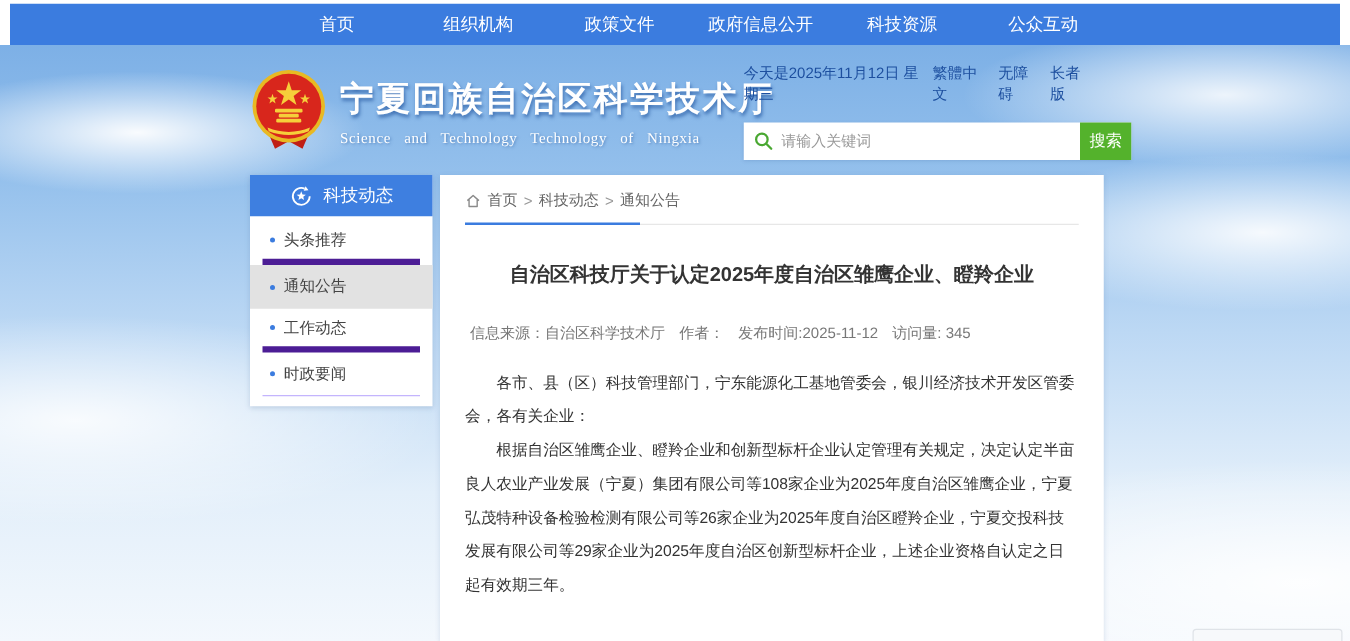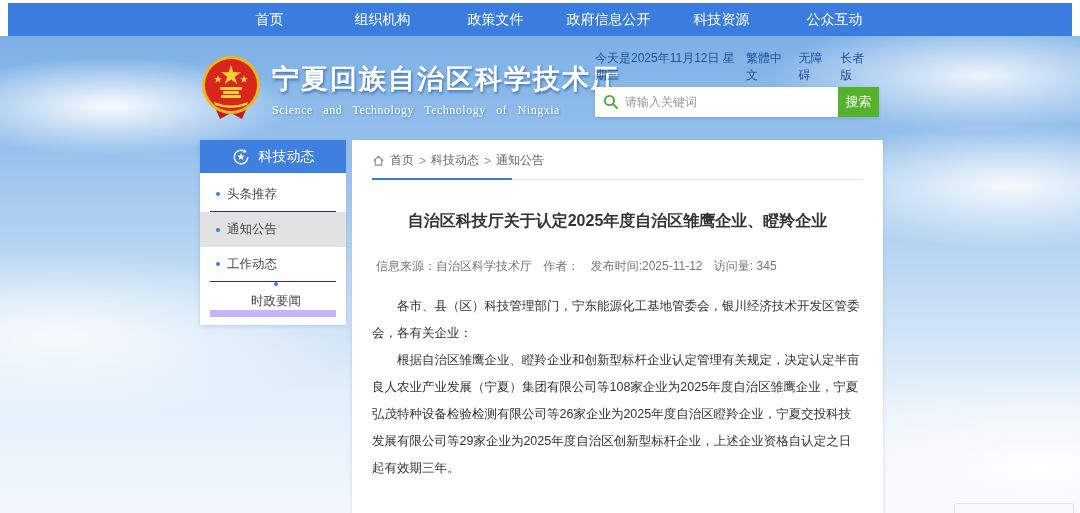--- a/index.html
+++ b/index.html
@@ -29,38 +29,38 @@
   .brand-text { margin-left:10px; margin-top:6px;font-family:Liberation Serif, serif; }
   .site-title { color:#fff; font-size:27px; font-weight:bold; letter-spacing:2px;
     text-shadow:1px 2px 3px rgba(25,75,150,.65); white-space:nowrap; }
   .site-sub { color:#fff; font-size:12px; margin-top:6px; letter-spacing:.5px; word-spacing:7px;
     text-shadow:1px 1px 2px rgba(25,75,150,.5); white-space:nowrap; }
 
   .hdr-right { position:absolute; top:50px; left:595px; width:278px; }
   .hdr-meta { display:flex; justify-content:center; align-items:center; font-size:12px; color:#1d4f9f; }
   .quick-links { display:flex; gap:9px; }
   .quick-links span { cursor:pointer; }
-  .searchbar { margin-top:3px; width:284px; height:30px; display:flex;
+  .searchbar { margin-top:14px; width:310px; height:30px; display:flex;
     background:#fff; box-shadow:0 1px 3px rgba(60,100,160,.25); }
   .search-inputwrap { flex:1; display:flex; align-items:center; padding-left:8px; }
   .search-inputwrap input { border:none; outline:none; flex:1; font-size:12px; color:#555;
     margin-left:6px; font-family:inherit; background:transparent; }
   .search-inputwrap input::placeholder { color:#999; }
   .search-btn { width:41px; border:none; background:#54b22c; color:#fff; font-size:13px;
     cursor:pointer; font-family:inherit; }
 
   
   .sidebar { position:absolute; top:140px; left:200px; width:146px; background:#fff;
     box-shadow:0 1px 4px rgba(80,110,160,.25); }
   .sidebar-head { height:33px; background:#3e7fe0; color:#fff; display:flex; align-items:center;
     justify-content:center; gap:9px; font-size:14px; }
   .sidebar-list { padding:4px 10px 8px 10px; }
   .side-item { display:flex; align-items:center; gap:7px; height:35px; padding-left:6px;
-    border-bottom:1px solid #4c1d95; font-size:12.5px; color:#444; cursor:pointer; }
-  .side-item:last-child { border-bottom:7px solid #c4b5fd;flex-direction:column; }
+    border-bottom:5px solid #4c1d95; font-size:12.5px; color:#444; cursor:pointer; }
+  .side-item:last-child { border-bottom:1px solid #c4b5fd; }
   .side-item.active { background:#e2e2e2; margin:0 -10px; padding-left:16px; border-bottom:none; }
   .dot { width:4px; height:4px; border-radius:50%; background:#3b7cdf; flex:0 0 auto; }
 
   
   .main { position:absolute; top:140px; left:352px; width:531px; bottom:0; background:#fff;
     box-shadow:0 1px 4px rgba(80,110,160,.2); padding:0 20px; }
   .crumbwrap { padding-top:12px; border-bottom:1px solid #e7e7e7; position:relative; }
   .crumb { display:flex; align-items:center; gap:5px; font-size:12px; color:#666; padding-bottom:10px; }
   .crumb a { color:#666; text-decoration:none; cursor:pointer; }
   .crumb .sep { color:#999; }

